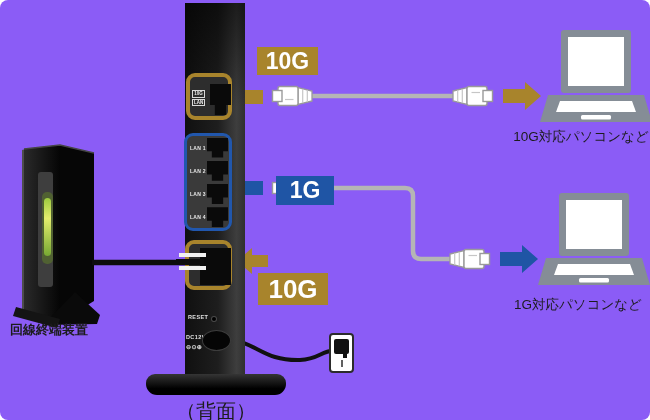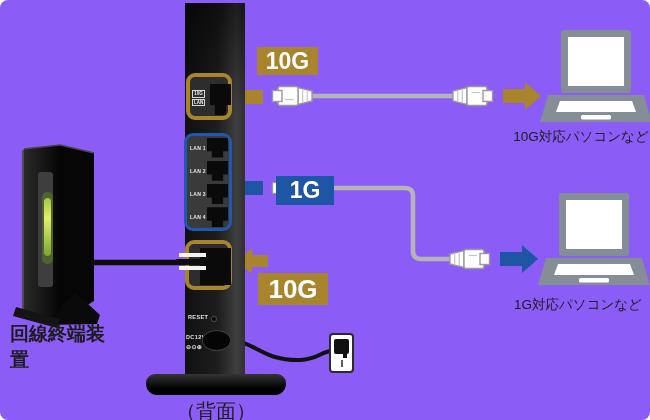--- a/index.html
+++ b/index.html
@@ -173,16 +173,16 @@
   <div class="abs micro-text" style="left:186px;top:334px;">DC12V</div>
   <div class="abs micro-text" style="left:186px;top:343px;font-size:6px;">⊖⊙⊕</div>
   <div class="abs dc-plug"></div>
 
   <div class="abs badge gold" style="left:257px;top:47px;width:61px;height:28px;font-size:23px;">10G</div>
   <div class="abs badge blue" style="left:276px;top:143px;width:58px;height:29px;font-size:23px;margin-top:33px;">1G</div>
   <div class="abs badge gold" style="left:258px;top:273px;width:70px;height:32px;font-size:26px;">10G</div>
 
   <div class="abs note" style="left:501px;top:128px;width:160px;font-size:13.5px;">10G対応パソコンなど</div>
   <div class="abs note" style="left:498px;top:296px;width:160px;font-size:13.5px;">1G対応パソコンなど</div>
-  <div class="abs note bold" style="left:10px;top:321px;width:110px;font-size:19px;text-align:left;">回線終端装置</div>
+  <div class="abs note bold" style="left:10px;top:321px;width:110px;font-size:13px;text-align:left;">回線終端装置</div>
   <div class="abs note" style="left:136px;top:398px;width:120px;font-size:20px;text-align:right;">（背面）</div>
 
 </div>
 
 </body></html>

